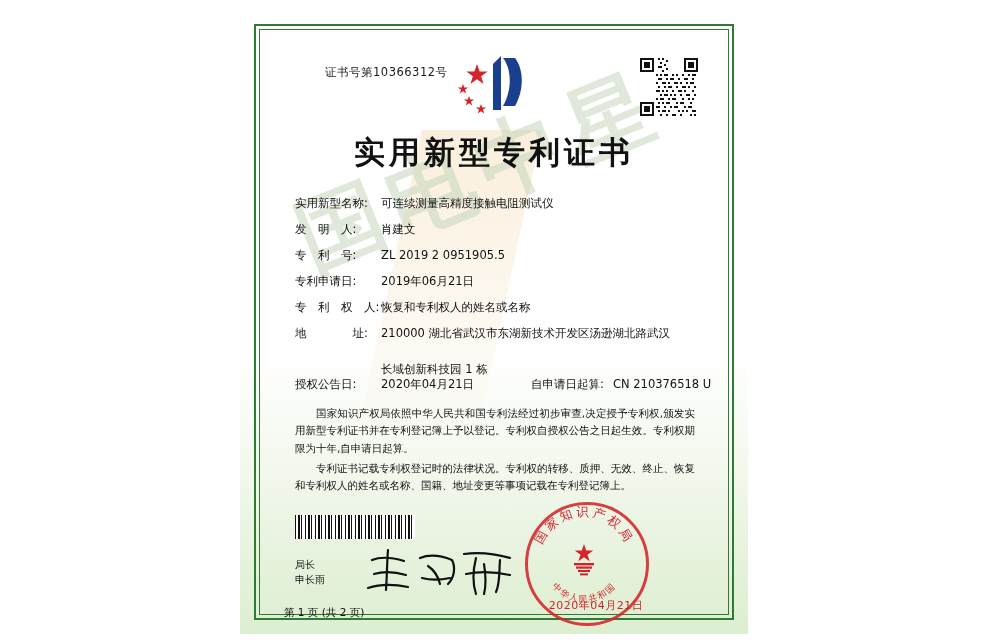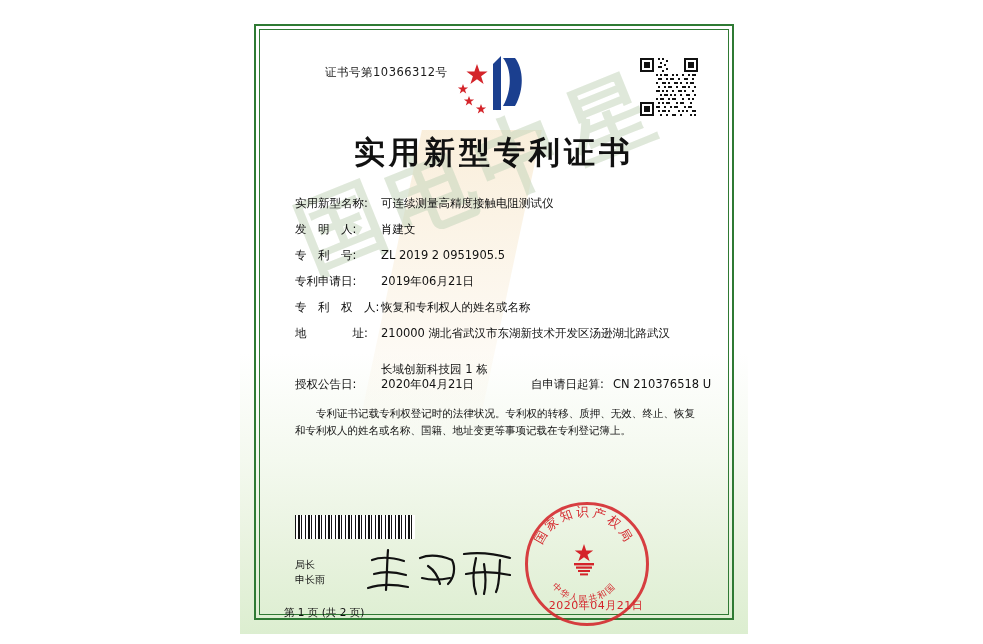--- a/index.html
+++ b/index.html
@@ -415,20 +415,21 @@
       <div class="addr-line2">长域创新科技园 1 栋</div>
       <div class="field-row two-col" style="">
         <div class="field-label">授权公告日:</div>
         <div class="field-value">2020年04月21日</div>
         <div class="field-label2">自申请日起算:</div>
         <div class="field-value">CN 210376518 U</div>
       </div>
     </div>
 
     <div class="paras">
+      <div class="para">国家知识产权局依照中华人民共和国专利法经过初步审查,决定授予专利权,颁发实用新型专利证书并在专利登记簿上予以登记。专利权自授权公告之日起生效。专利权期限为十年,自申请日起算。</div>
       <div class="para">专利证书记载专利权登记时的法律状况。专利权的转移、质押、无效、终止、恢复和专利权人的姓名或名称、国籍、地址变更等事项记载在专利登记簿上。</div>
     </div>
 
     <div class="barcode"></div>
 
     <div class="sig-labels">
       <div>局长</div>
       <div>申长雨</div>
     </div>
 

